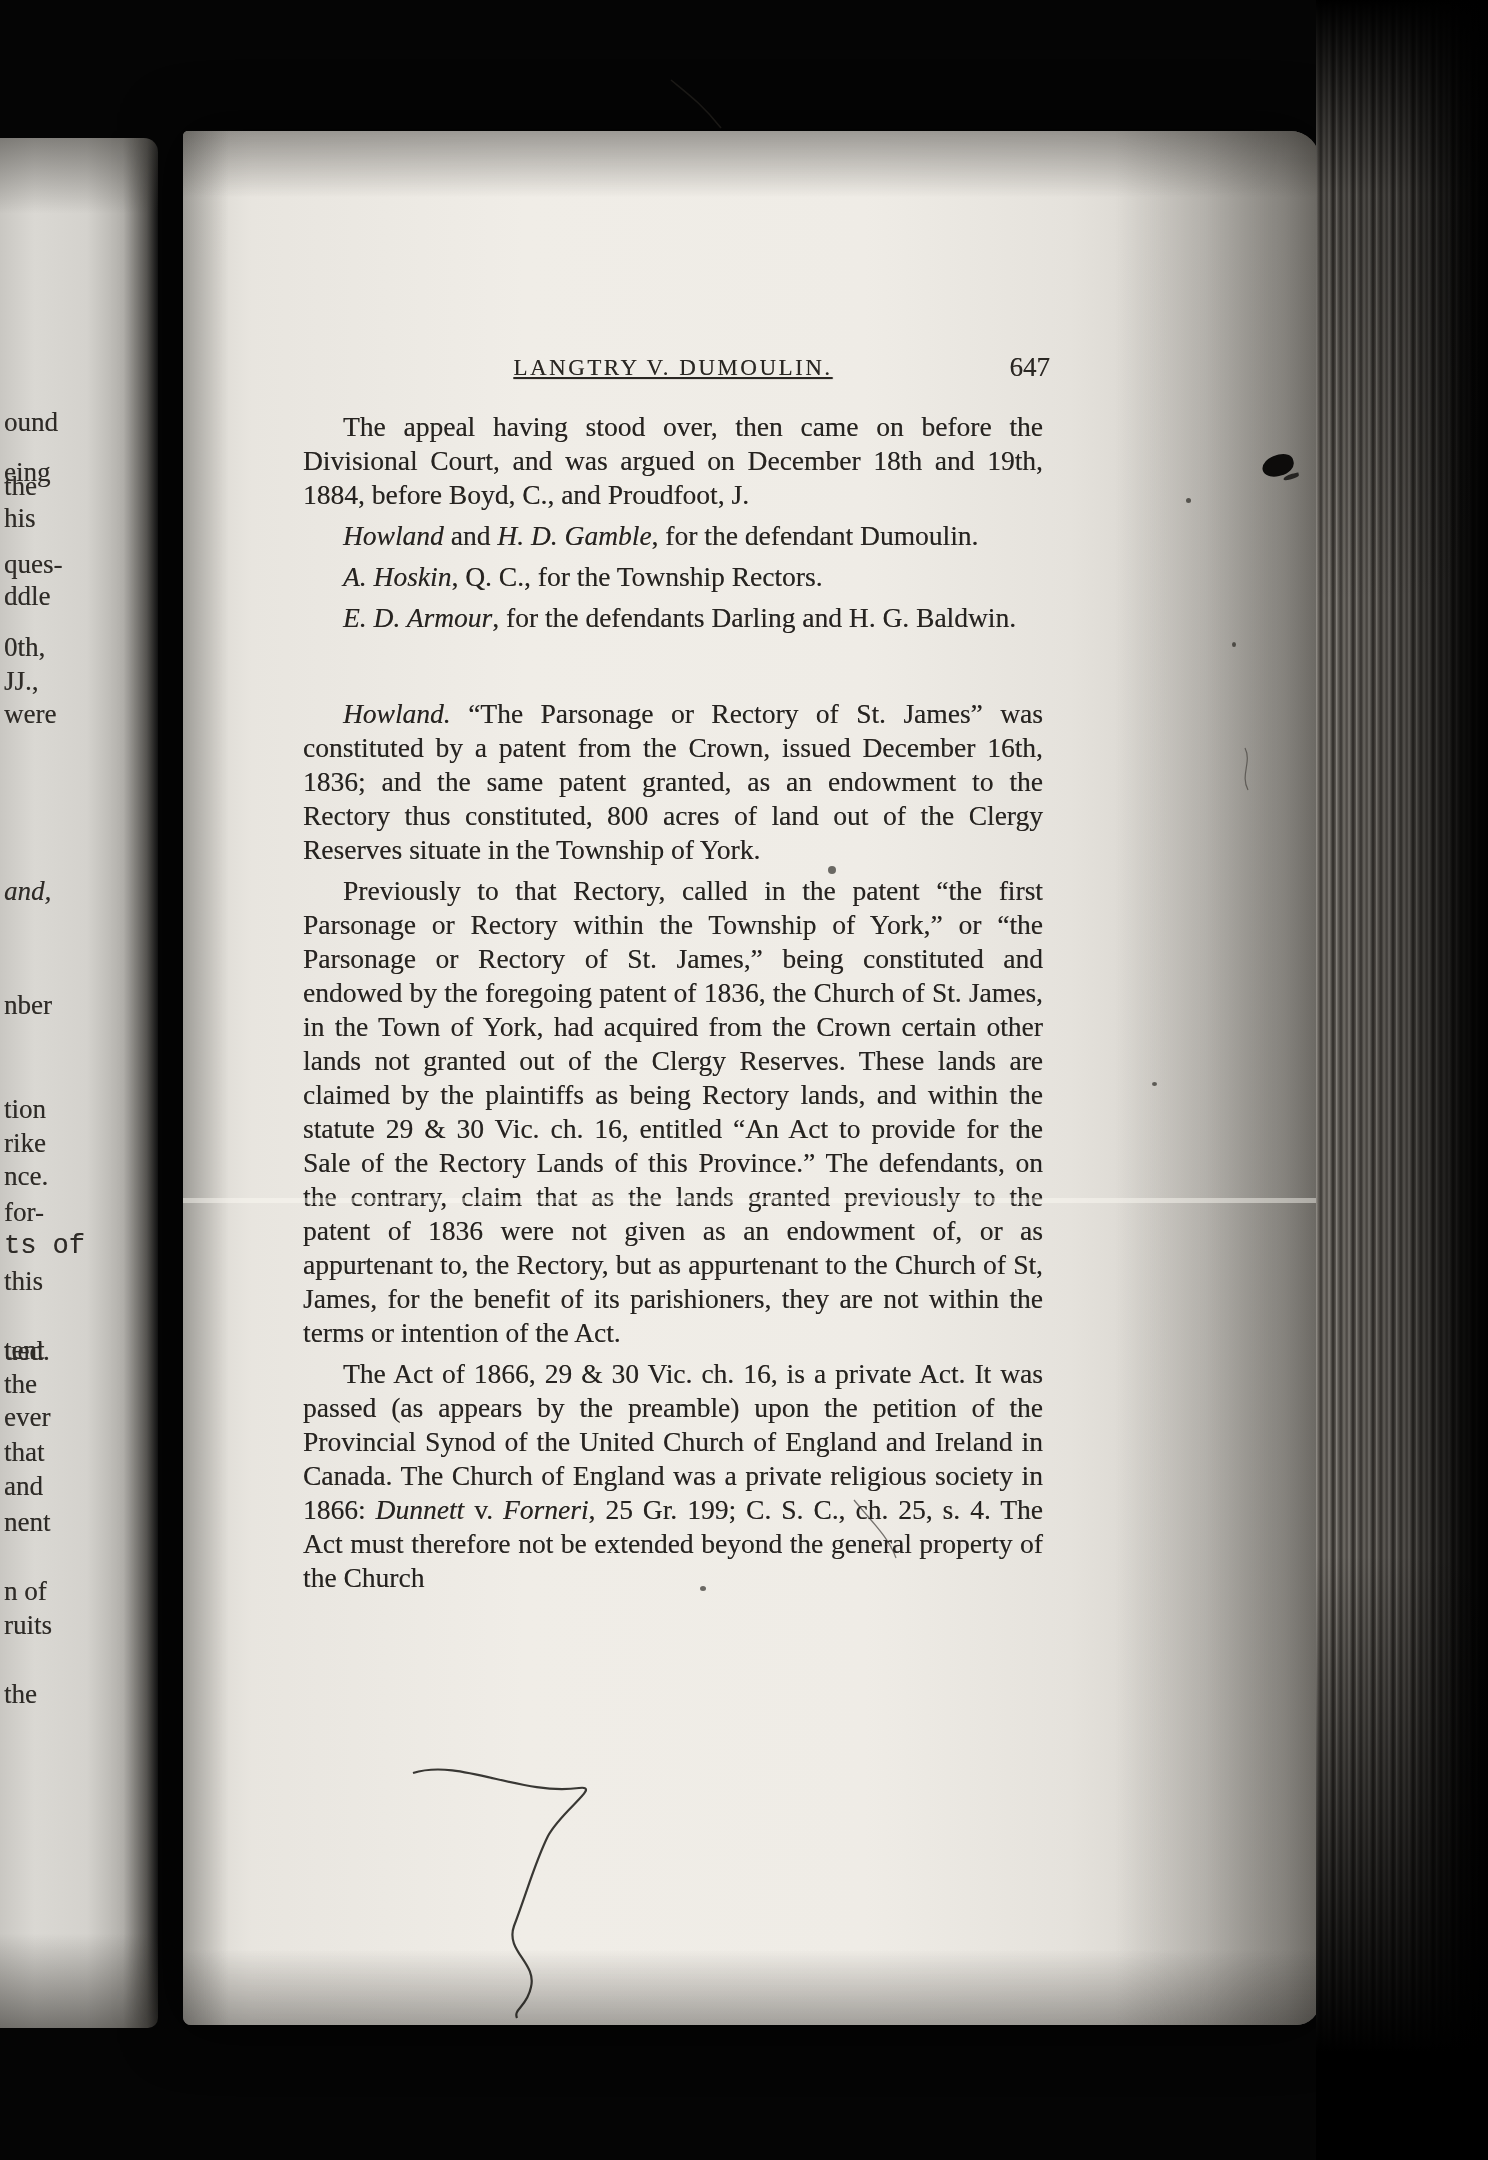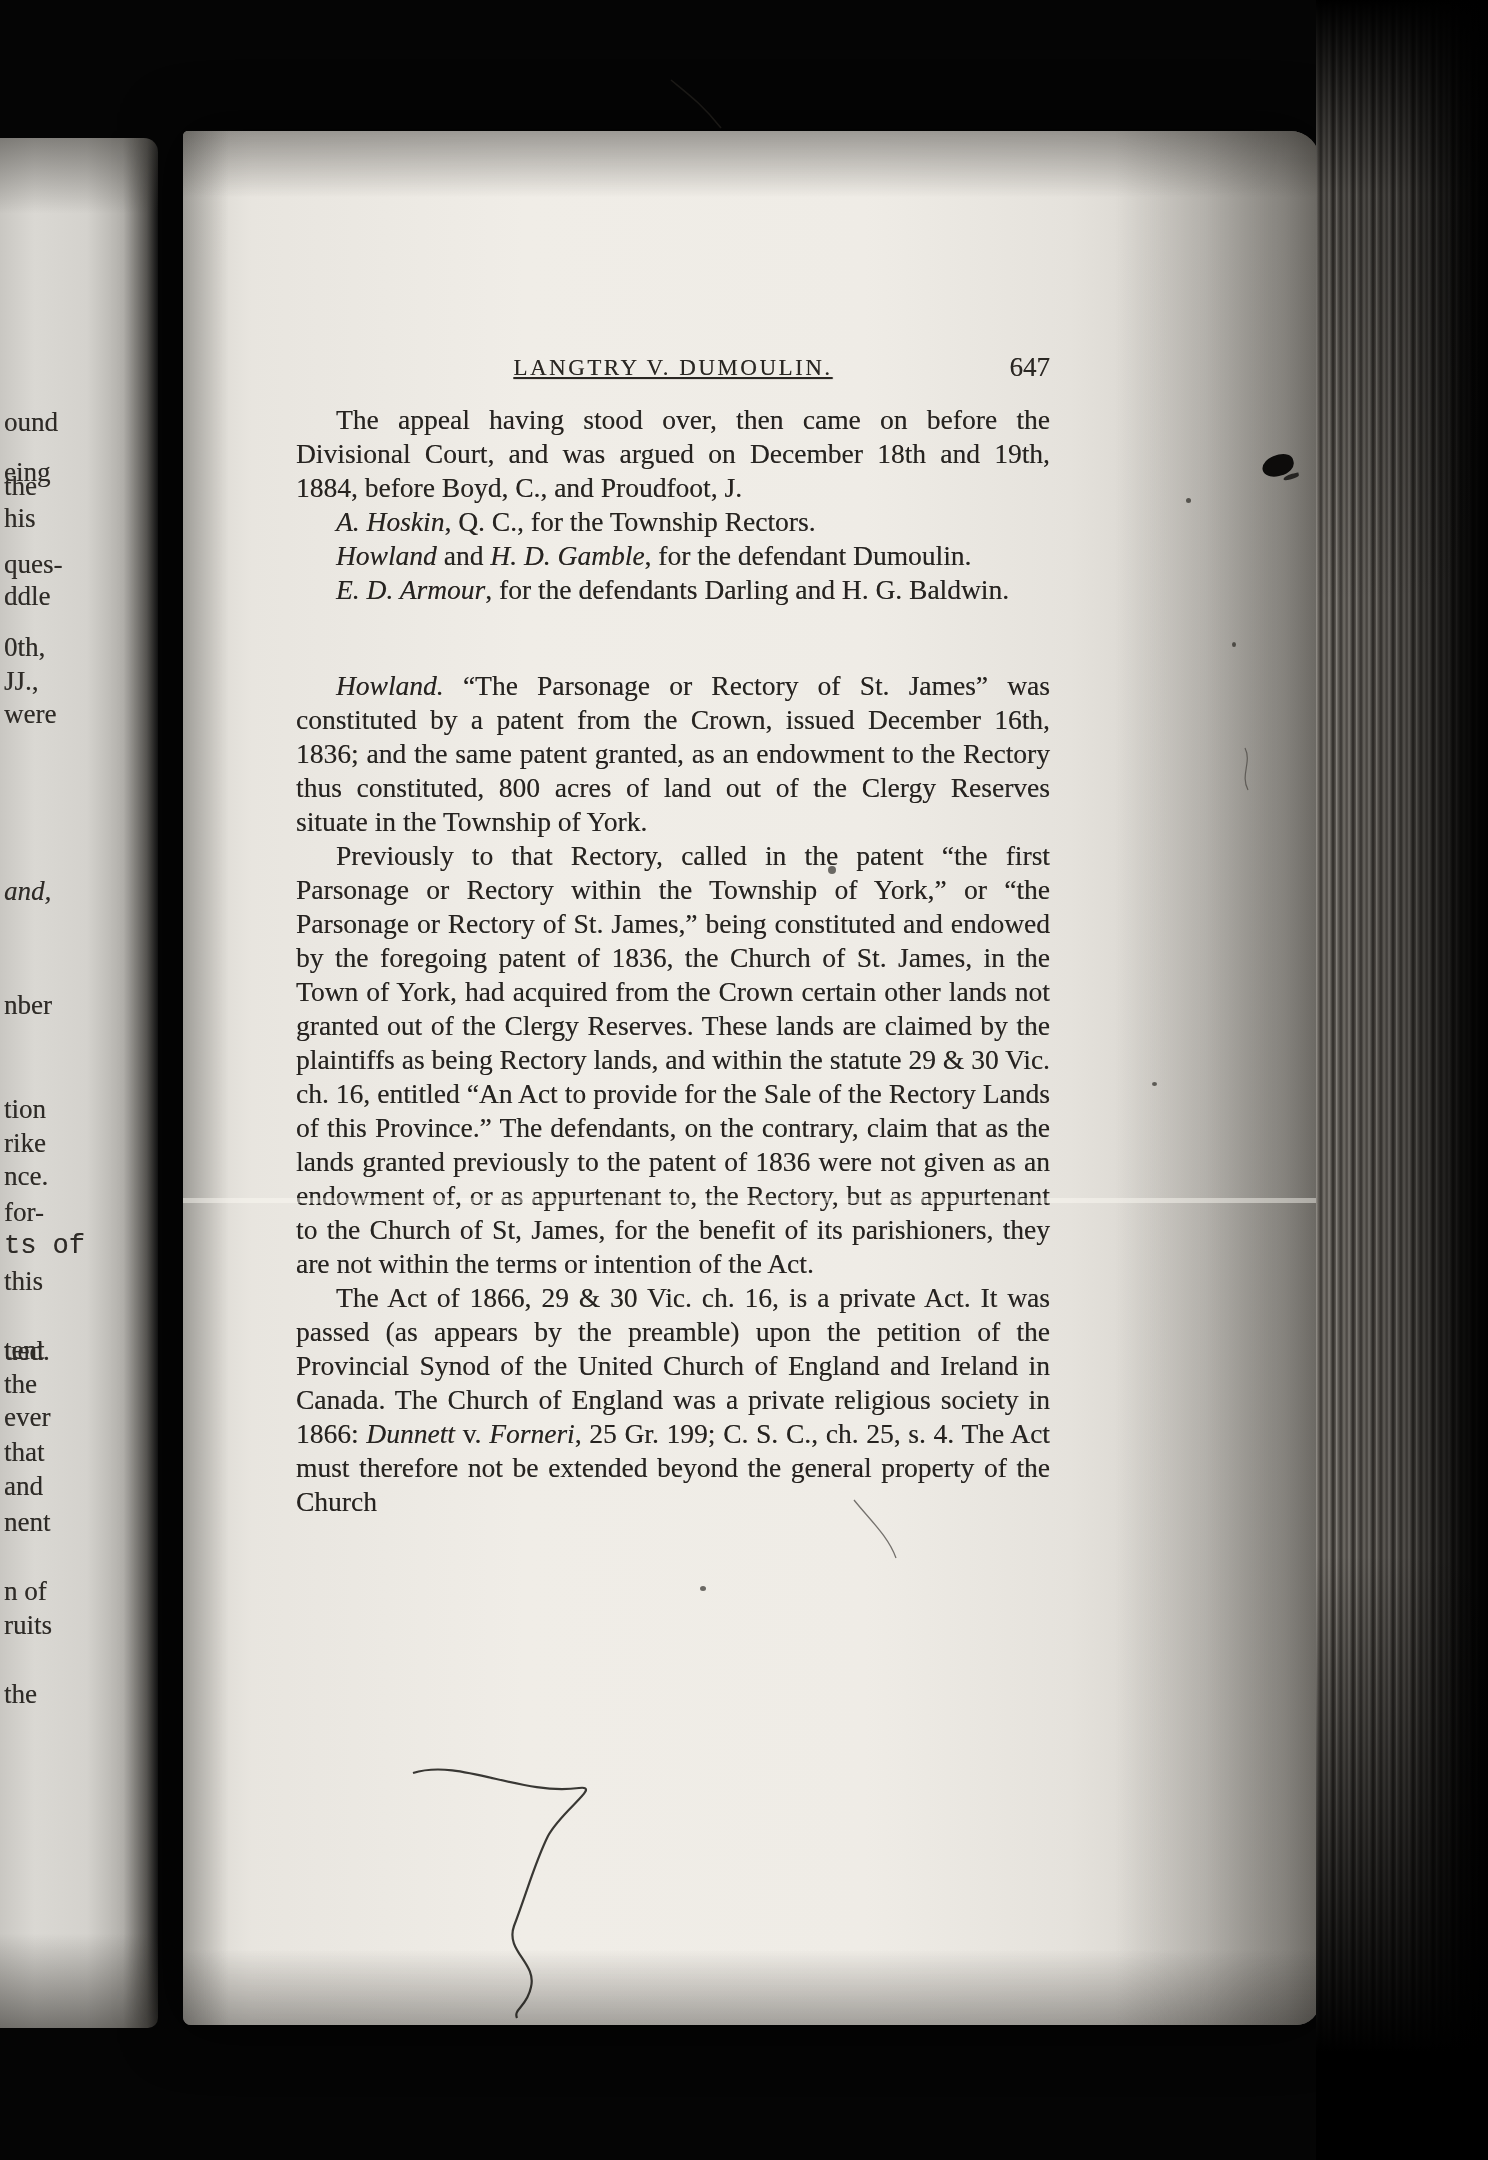--- a/index.html
+++ b/index.html
@@ -84,21 +84,21 @@
   .text-block {
     position: absolute;
     left: 113px; top: 272px;
     width: 754px;
     font-size: 27.5px;
     line-height: 34px;
     color: #262320;
     text-align: justify;
     text-shadow: .2px .2px .6px rgba(40,35,30,.5);
   }
-  .para { margin: 0; text-indent: 40px; }
+  .para { margin: 7px; text-indent: 40px; }
   .para.gap-sm { margin-top: 40px; }
   .para.gap-md { margin-top: 62px; }
   .it { font-style: italic; }
 
   
   .scan-band {
     position: absolute;
     left: 183px; top: 1198px;
     width: 1137px; height: 5px;
     background: rgba(252,250,245,.45);
@@ -175,22 +175,22 @@
       <span class="frag" style="top: 1681px;">the</span>
     </div>
 
   <div class="page">
     <div class="page-header">
       <span class="running-title">LANGTRY V. DUMOULIN.</span>
       <span class="page-number">647</span>
     </div>
     <div class="text-block" id="text-block">
         <p class="para"><span>The appeal having stood over, then came on before the Divisional Court, and was argued on December 18th and 19th, 1884, before Boyd, C., and Proudfoot, J.</span></p>
+        <p class="para"><span class="it">Howland</span><span> and </span><span class="it">H. D. Gamble</span><span>, for the defendant Dumoulin.</span></p>
         <p class="para"><span class="it">A. Hoskin</span><span>, Q. C., for the Township Rectors.</span></p>
-        <p class="para"><span class="it">Howland</span><span> and </span><span class="it">H. D. Gamble</span><span>, for the defendant Dumoulin.</span></p>
         <p class="para"><span class="it">E. D. Armour</span><span>, for the defendants Darling and H. G. Baldwin.</span></p>
         <p class="para gap-md"><span class="it">Howland.</span><span> “The Parsonage or Rectory of St. James” was constituted by a patent from the Crown, issued December 16th, 1836; and the same patent granted, as an endowment to the Rectory thus constituted, 800 acres of land out of the Clergy Reserves situate in the Township of York.</span></p>
         <p class="para"><span>Previously to that Rectory, called in the patent “the first Parsonage or Rectory within the Township of York,” or “the Parsonage or Rectory of St. James,” being constituted and endowed by the foregoing patent of 1836, the Church of St. James, in the Town of York, had acquired from the Crown certain other lands not granted out of the Clergy Reserves.  These lands are claimed by the plaintiffs as being Rectory lands, and within the statute 29 &amp; 30 Vic. ch. 16, entitled “An Act to provide for the Sale of the Rectory Lands of this Province.”  The defendants, on the contrary, claim that as the lands granted previously to the patent of 1836 were not given as an endowment of, or as appurtenant to, the Rectory, but as appurtenant to the Church of St, James, for the benefit of its parishioners, they are not within the terms or intention of the Act.</span></p>
         <p class="para"><span>The Act of 1866, 29 &amp; 30 Vic. ch. 16, is a private Act. It was passed (as appears by the preamble) upon the petition of the Provincial Synod of the United Church of England and Ireland in Canada.  The Church of England was a private religious society in 1866: </span><span class="it">Dunnett</span><span> v. </span><span class="it">Forneri</span><span>, 25 Gr. 199; C. S. C., ch. 25, s. 4.  The Act must therefore not be extended beyond the general property of the Church</span></p>
       </div>
   </div>
 
   <div class="scan-band"></div>
 
   <div class="page-edges"></div>

